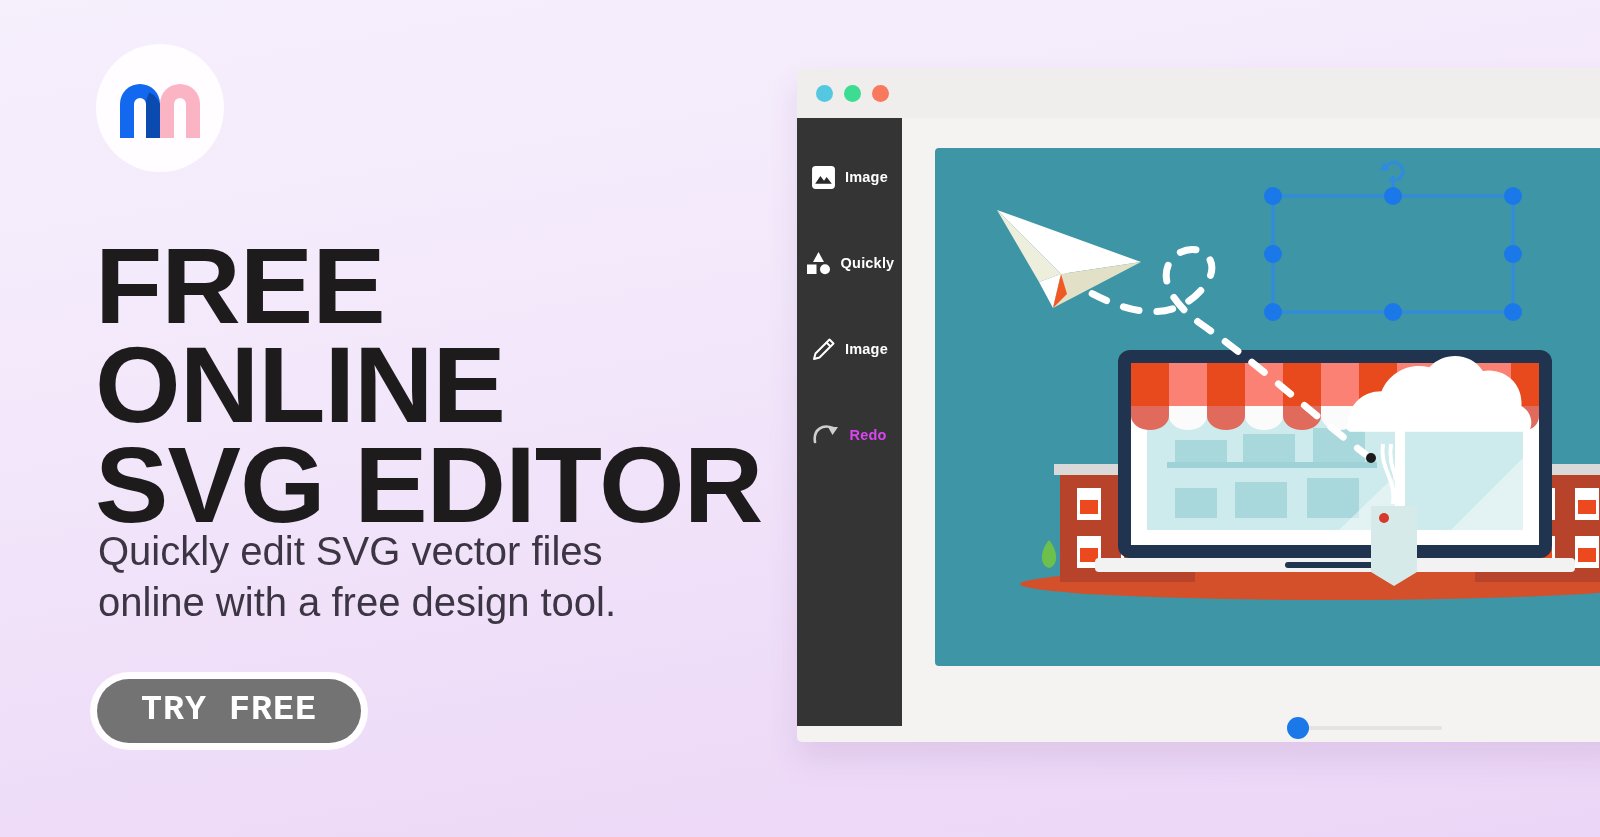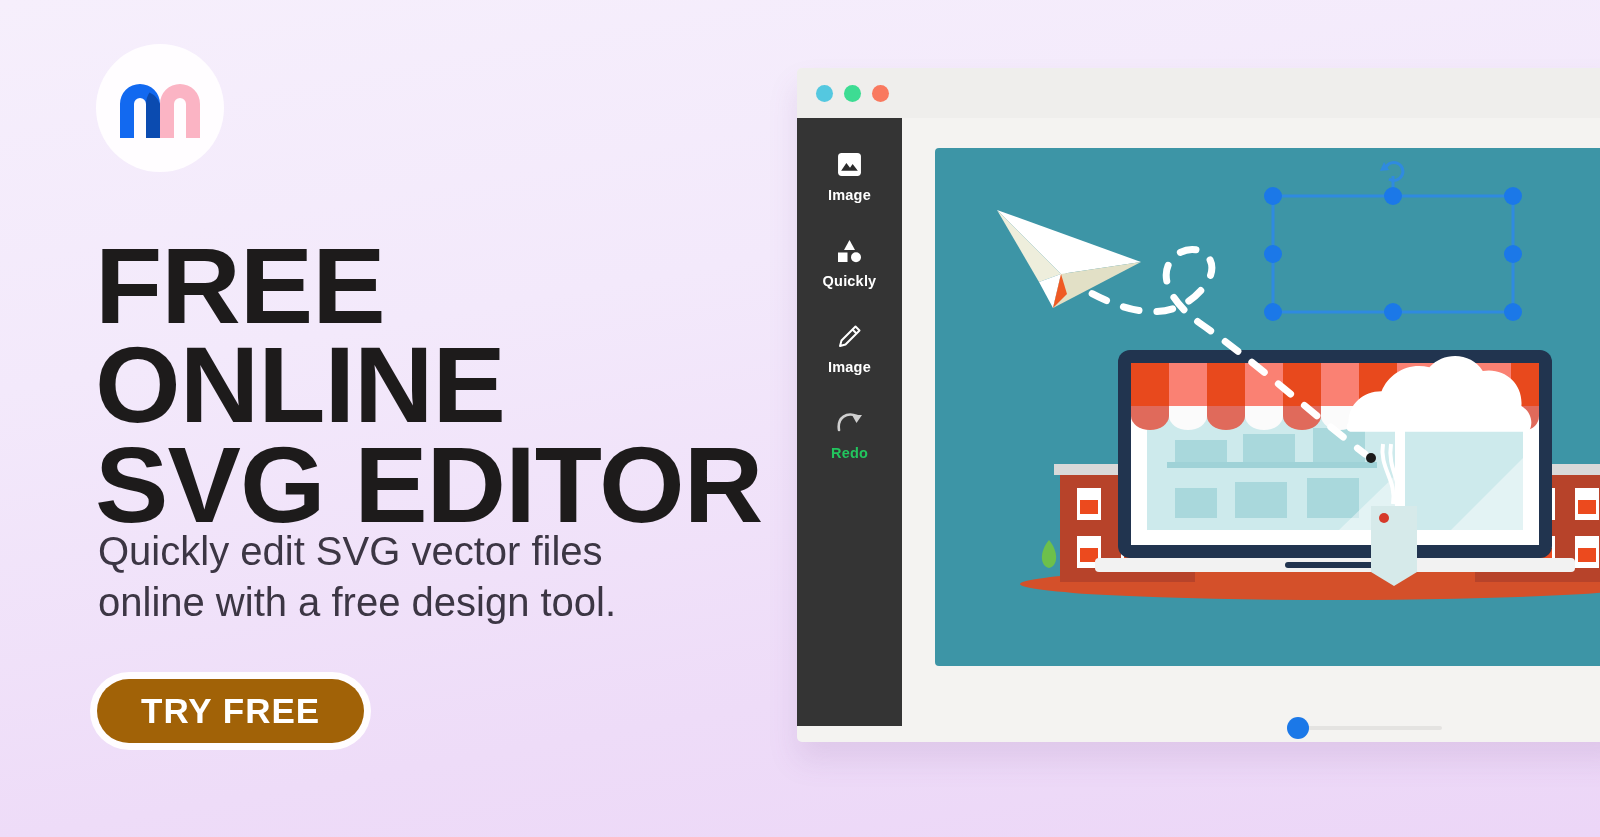--- a/index.html
+++ b/index.html
@@ -45,26 +45,26 @@
 
   #cta-wrap{
     position:absolute;left:90px;top:672px;
     padding:7px;
     background:#fffdff;
     border-radius:40px;
     display:inline-block;
   }
   #cta-button{
     display:block;
-    background:#a16207;
+    background:#737373;
     color:#ffffff;
     border:none;
     border-radius:34px;
     padding:14px 44px 15px;
-    font-family:Liberation Sans, sans-serif;
+    font-family:Liberation Mono, monospace;
     font-weight:bold;
     font-size:35px;
     letter-spacing:1px;
     line-height:1;
     cursor:pointer;
   }
 
   
   #app-window{
     position:absolute;left:797px;top:68px;width:830px;height:674px;
@@ -84,26 +84,26 @@
 
   #window-body{display:flex;height:624px;}
 
   #sidebar{
     width:105px;background:#343434;
     padding-top:16px;box-sizing:border-box;
     height:608px;
     flex:0 0 105px;
   }
   .tool{
-    display:flex;flex-direction:column;align-items:center;
+    display:flex;align-items:center;
     gap:9px;height:86px;justify-content:center;cursor:pointer;
   }
   .tool .glyph{height:26px;display:flex;align-items:center;justify-content:center;}
   .tool .lbl{font-size:14.5px;font-weight:bold;color:#ffffff;letter-spacing:.2px;}
-  .tool.muted .lbl{color:#22c55e;}
+  .tool.muted .lbl{color:#d946ef;}
 
   #canvas-area{flex:1;position:relative;background:#f4f3f1;}
 
   #canvas{
     position:absolute;left:33px;top:30px;width:800px;height:518px;
     background:#3d95a6;border-radius:4px;overflow:hidden;
   }
   #canvas svg{display:block;}
 
   #slider{

